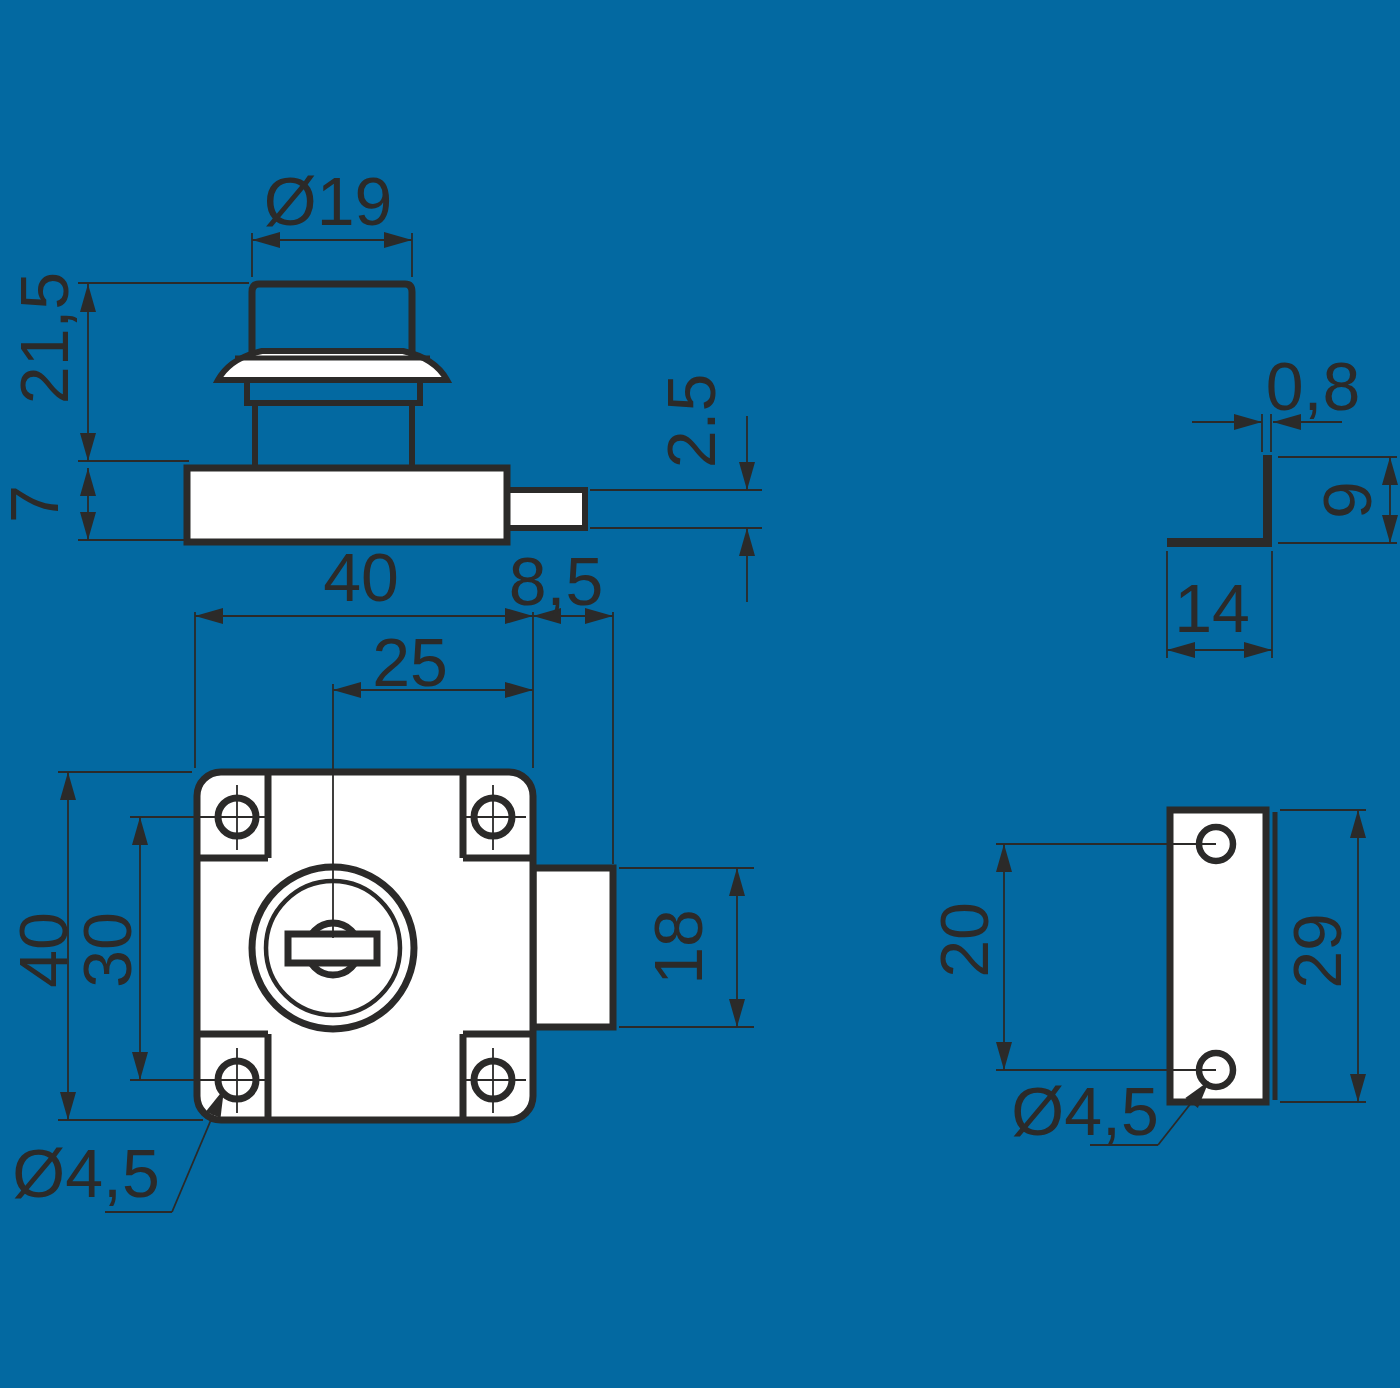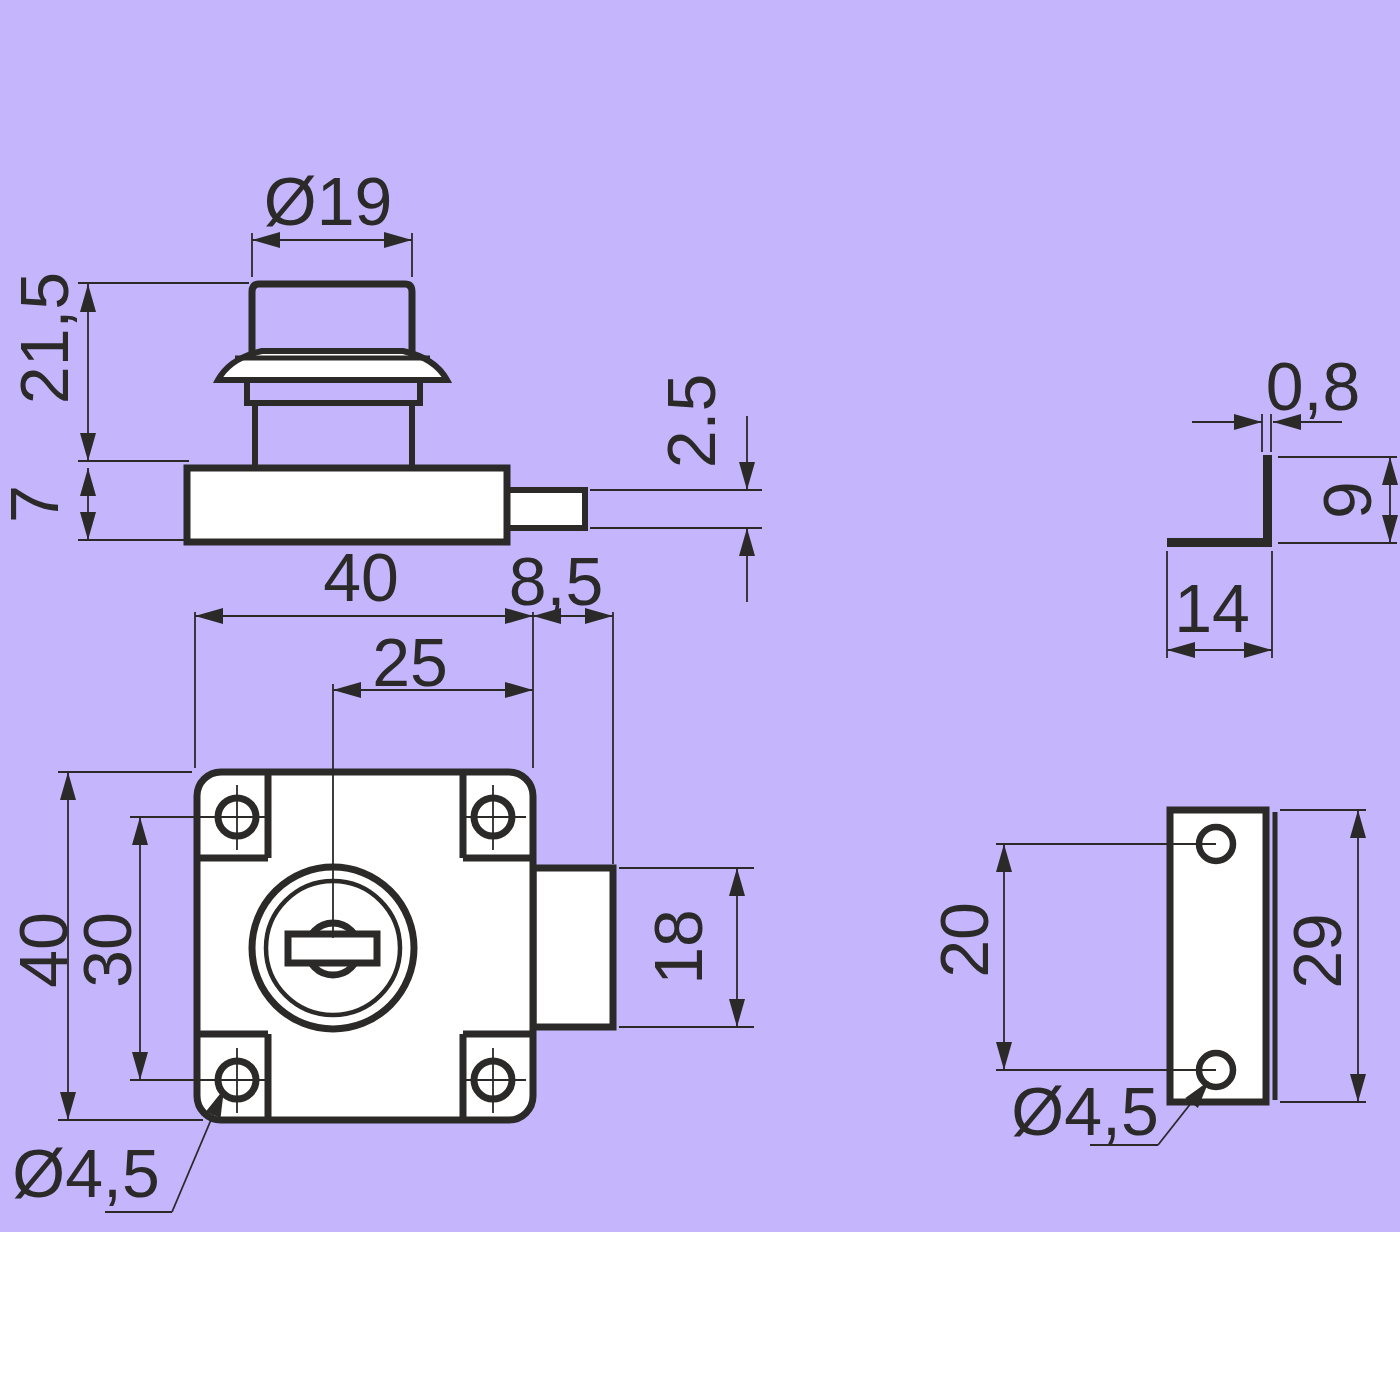--- a/index.html
+++ b/index.html
@@ -1,16 +1,16 @@
 <!DOCTYPE html>
 <html><head>
 <meta charset="utf-8">
 <style>
   html,body{margin:0;padding:0;background:#ffffff;}
-  .stage{width:1400px;height:1232px;position:relative;background:#c4b5fd;text-align:center;}
+  .stage{width:1400px;height:1388px;position:relative;background:#0369a1;text-align:center;}
   svg{display:block;}
   .ol   {fill:none;stroke:#2b2a29;stroke-width:7;}
   .ol6  {fill:none;stroke:#2b2a29;stroke-width:6;}
   .ol5  {fill:none;stroke:#2b2a29;stroke-width:5;}
   .olf  {fill:#ffffff;stroke:#2b2a29;stroke-width:7;}
   .olf6 {fill:#ffffff;stroke:#2b2a29;stroke-width:6;}
   .dim  {fill:none;stroke:#2b2a29;stroke-width:1.8;}
   .arr  {fill:#2b2a29;stroke:none;}
   .solid{fill:#2b2a29;stroke:none;}
   text{fill:#2b2a29;font-family:"Liberation Sans",sans-serif;font-size:68px;}

